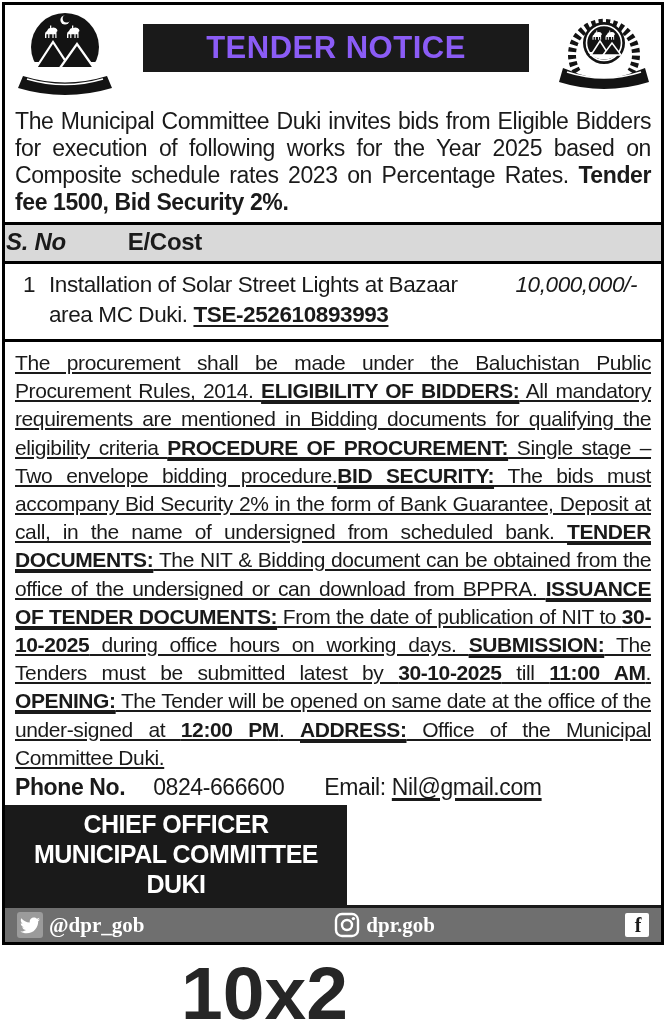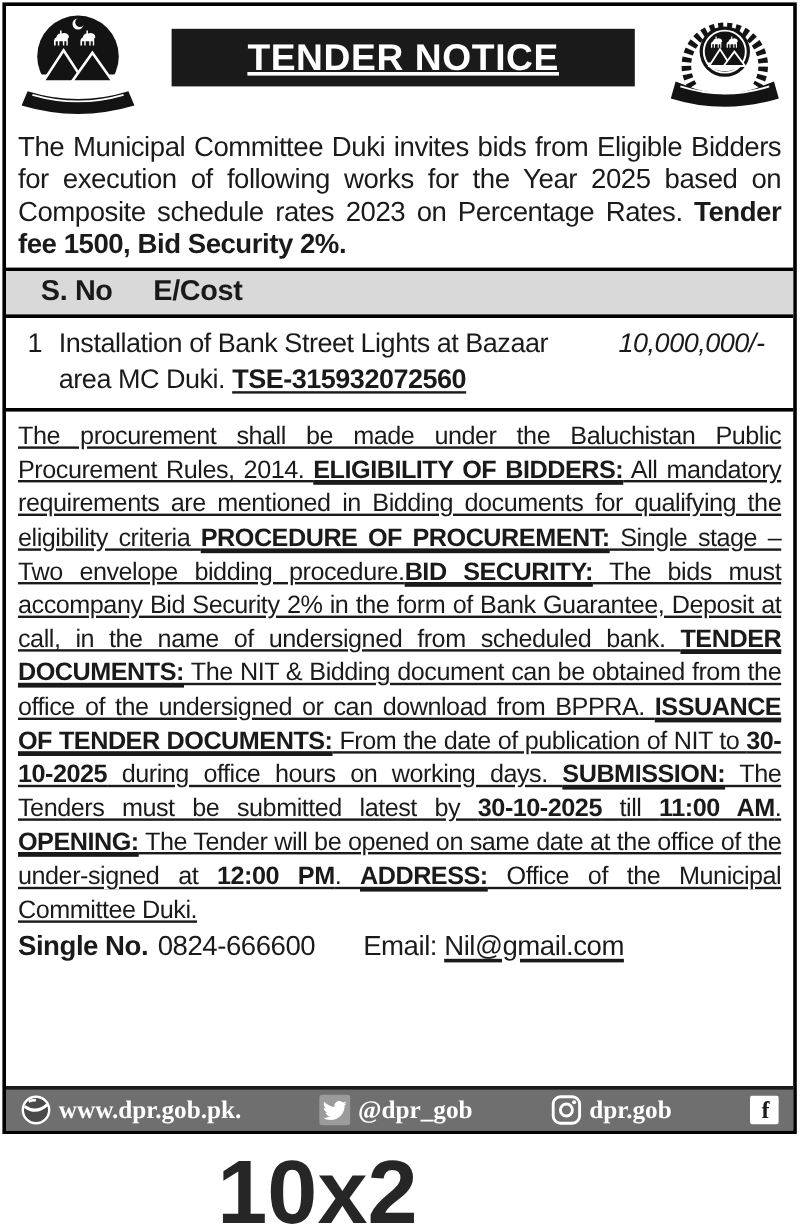--- a/index.html
+++ b/index.html
@@ -3,41 +3,41 @@
 <meta charset="utf-8">
 <style>
   html,body{margin:0;padding:0;background:#ffffff;}
   body{width:669px;height:1024px;position:relative;font-family:"Liberation Sans",sans-serif;color:#1a1a1a;overflow:hidden;}
   .ad{position:absolute;left:2px;top:2px;width:662px;height:943px;border:3px solid #000;background:#fff;box-sizing:border-box;}
   .b{font-weight:bold;}
   .u{text-decoration:underline;text-decoration-thickness:2px;text-underline-offset:3px;}
 
   
   .header{display:flex;align-items:flex-start;padding:5px 8px 0;}
-  .title-bar{flex:1;margin:14px 26px 0;height:48px;background:#1a1a1a;color:#ffffff;display:flex;align-items:center;justify-content:center;font-size:31px;font-weight:bold;letter-spacing:.5px;text-decoration:underline;}
+  .title-bar{flex:1;margin:14px 26px 0;height:48px;background:#1a1a1a;color:#8b5cf6;display:flex;align-items:center;justify-content:center;font-size:31px;font-weight:bold;letter-spacing:.5px;}
 
   
   .intro{margin:2px 10px 6px;font-size:23px;line-height:27px;text-align:justify;letter-spacing:-0.4px;}
 
   
   .tbl{border-top:3px solid #000;border-bottom:3px solid #000;}
   .thead{display:flex;background:#d9d9d9;border-bottom:3px solid #000;font-weight:bold;font-size:24px;padding:3px 0 5px;letter-spacing:-0.3px;}
-  .thead .c1{width:95px;padding-left:29px;box-sizing:border-box;}
+  .thead .c1{width:95px;padding-left:1px;box-sizing:border-box;font-style:italic;}
   .thead .c2{flex:1;padding-left:22px;}
   .thead .c3{width:160px;text-align:right;padding-right:58px;box-sizing:border-box;}
   .trow{display:flex;font-size:22.5px;line-height:30px;padding:6px 0 9px;letter-spacing:-0.4px;}
   .trow .c1{width:44px;padding-left:18px;box-sizing:border-box;}
   .trow .c2{width:455px;}
   .trow .c3{flex:1;text-align:right;padding-right:24px;white-space:nowrap;font-style:italic;}
 
   
   .bodytext{margin:7px 10px 0;font-size:21px;line-height:28.2px;text-align:justify;letter-spacing:-0.4px;text-decoration:underline;}
   .bodytext .u, .phone-line .u{text-decoration-thickness:2.5px;}
   .phone-line{margin:0 10px;font-size:23px;letter-spacing:-0.4px;line-height:30px;}
-  .phone-line .num{margin-left:2px;}
+  .phone-line .num{margin-left:22px;}
   .phone-line .email-label{margin-left:34px;}
 
   
   .sign-row{position:absolute;left:0;right:0;bottom:37px;display:flex;justify-content:space-between;align-items:flex-end;}
   .ab-no{font-size:27px;font-weight:bold;padding:0 0 12px 12px;letter-spacing:-0.5px;}
   .officer-box{width:342px;background:#1a1a1a;color:#fff;text-align:center;font-weight:bold;font-size:25px;line-height:30px;padding:4px 2px 6px;box-sizing:border-box;letter-spacing:-0.5px;}
 
   
   .social-bar{position:absolute;left:0;right:0;bottom:0;height:37px;background:#6f6f6f;border-top:3px solid #1a1a1a;box-sizing:border-box;display:flex;align-items:center;justify-content:space-between;padding:0 12px;color:#fff;font-family:"Liberation Serif",serif;font-weight:bold;font-size:21px;}
   .soc{display:flex;align-items:center;gap:6px;white-space:nowrap;}
@@ -95,50 +95,44 @@
   </p>
 
   <div class="tbl">
     <div class="thead">
       <div class="c1">S. No</div>
       <div class="c3">E/Cost</div>
     </div>
     <div class="trow">
       <div class="c1">1</div>
       <div class="c2">
-        <span>Installation of Bank Street Lights at Bazaar area MC Duki.</span>
-        <span class="b u">TSE-315932072560</span>
+        <span>Installation of Solar Street Lights at Bazaar area MC Duki.</span>
+        <span class="b u">TSE-252610893993</span>
       </div>
       <div class="c3">10,000,000/-</div>
     </div>
   </div>
 
   <p class="bodytext" id="body-text"><span>The procurement shall be made under the Baluchistan Public Procurement Rules, 2014. </span><span class="b u">ELIGIBILITY OF BIDDERS:</span><span>  All mandatory requirements are mentioned in Bidding documents for qualifying the eligibility criteria </span><span class="b u">PROCEDURE OF PROCUREMENT:</span><span> Single stage – Two envelope bidding procedure.</span><span class="b u">BID SECURITY:</span><span> The bids must accompany Bid Security 2% in the form of Bank Guarantee, Deposit at call, in the name of undersigned from scheduled bank. </span><span class="b u">TENDER DOCUMENTS:</span><span>  The NIT &amp; Bidding document can be obtained from the office of the undersigned or can download from BPPRA. </span><span class="b u">ISSUANCE OF TENDER DOCUMENTS:</span><span> From the date of publication of NIT to </span><span class="b">30-10-2025</span><span> during office hours on working days. </span><span class="b u">SUBMISSION:</span><span>  The Tenders must be submitted latest by </span><span class="b">30-10-2025</span><span> till </span><span class="b">11:00 AM</span><span>. </span><span class="b u">OPENING:</span><span> The Tender will be opened on same date at the office of the under-signed at </span><span class="b">12:00 PM</span><span>. </span><span class="b u">ADDRESS:</span><span>  Office of the Municipal Committee Duki.</span></p>
 
   <p class="phone-line">
-    <span class="b">Single No.</span>
+    <span class="b">Phone No.</span>
     <span class="num">0824-666600</span>
     <span class="email-label">Email:</span>
     <span class="u">Nil@gmail.com</span>
   </p>
 
   <div class="sign-row">
+    <div class="officer-box">
+      <div>CHIEF OFFICER</div>
+      <div>MUNICIPAL COMMITTEE DUKI</div>
+    </div>
   </div>
 
   <div class="social-bar">
-    <span class="soc">
-      <span>
-        <svg width="26" height="26" viewBox="0 0 26 26">
-          <circle cx="13" cy="13" r="11" fill="#4a4a4a" stroke="#fff" stroke-width="2"></circle>
-          <path d="M3.5 10 Q13 17 22.5 8.5" stroke="#fff" stroke-width="2.6" fill="none"></path>
-          <path d="M7 6 Q10 4.5 13 5" stroke="#fff" stroke-width="2" fill="none"></path>
-        </svg>
-      </span>
-      <span>www.dpr.gob.pk.</span>
-    </span>
 
     <span class="soc">
       <span>
         <svg width="26" height="26" viewBox="0 0 26 26">
           <rect x="0" y="0" width="26" height="26" rx="3" fill="#9b9b9b"></rect>
           <path transform="translate(2,3) scale(0.9)" fill="#fff" d="M23.4 4.8c-.8.37-1.7.6-2.6.73.94-.56 1.65-1.45 2-2.5-.88.52-1.86.9-2.9 1.1C19.07 3.25 17.8 2.7 16.4 2.7c-2.5 0-4.55 2.04-4.55 4.54 0 .36.04.7.1 1.04-3.77-.2-7.12-2-9.36-4.75-.4.67-.6 1.45-.6 2.3 0 1.56.8 2.95 2 3.77-.74-.03-1.44-.23-2.05-.57v.06c0 2.2 1.56 4.03 3.64 4.44-.67.2-1.37.2-2.06.08.58 1.8 2.26 3.12 4.25 3.16-1.56 1.22-3.97 1.86-6.34 1.58 2 1.3 4.4 2.04 6.97 2.04 8.35 0 12.92-6.92 12.92-12.93l-.02-.6c.9-.63 1.66-1.44 2.26-2.36z"></path>
         </svg>
       </span>
       <span>@dpr_gob</span>
     </span>

